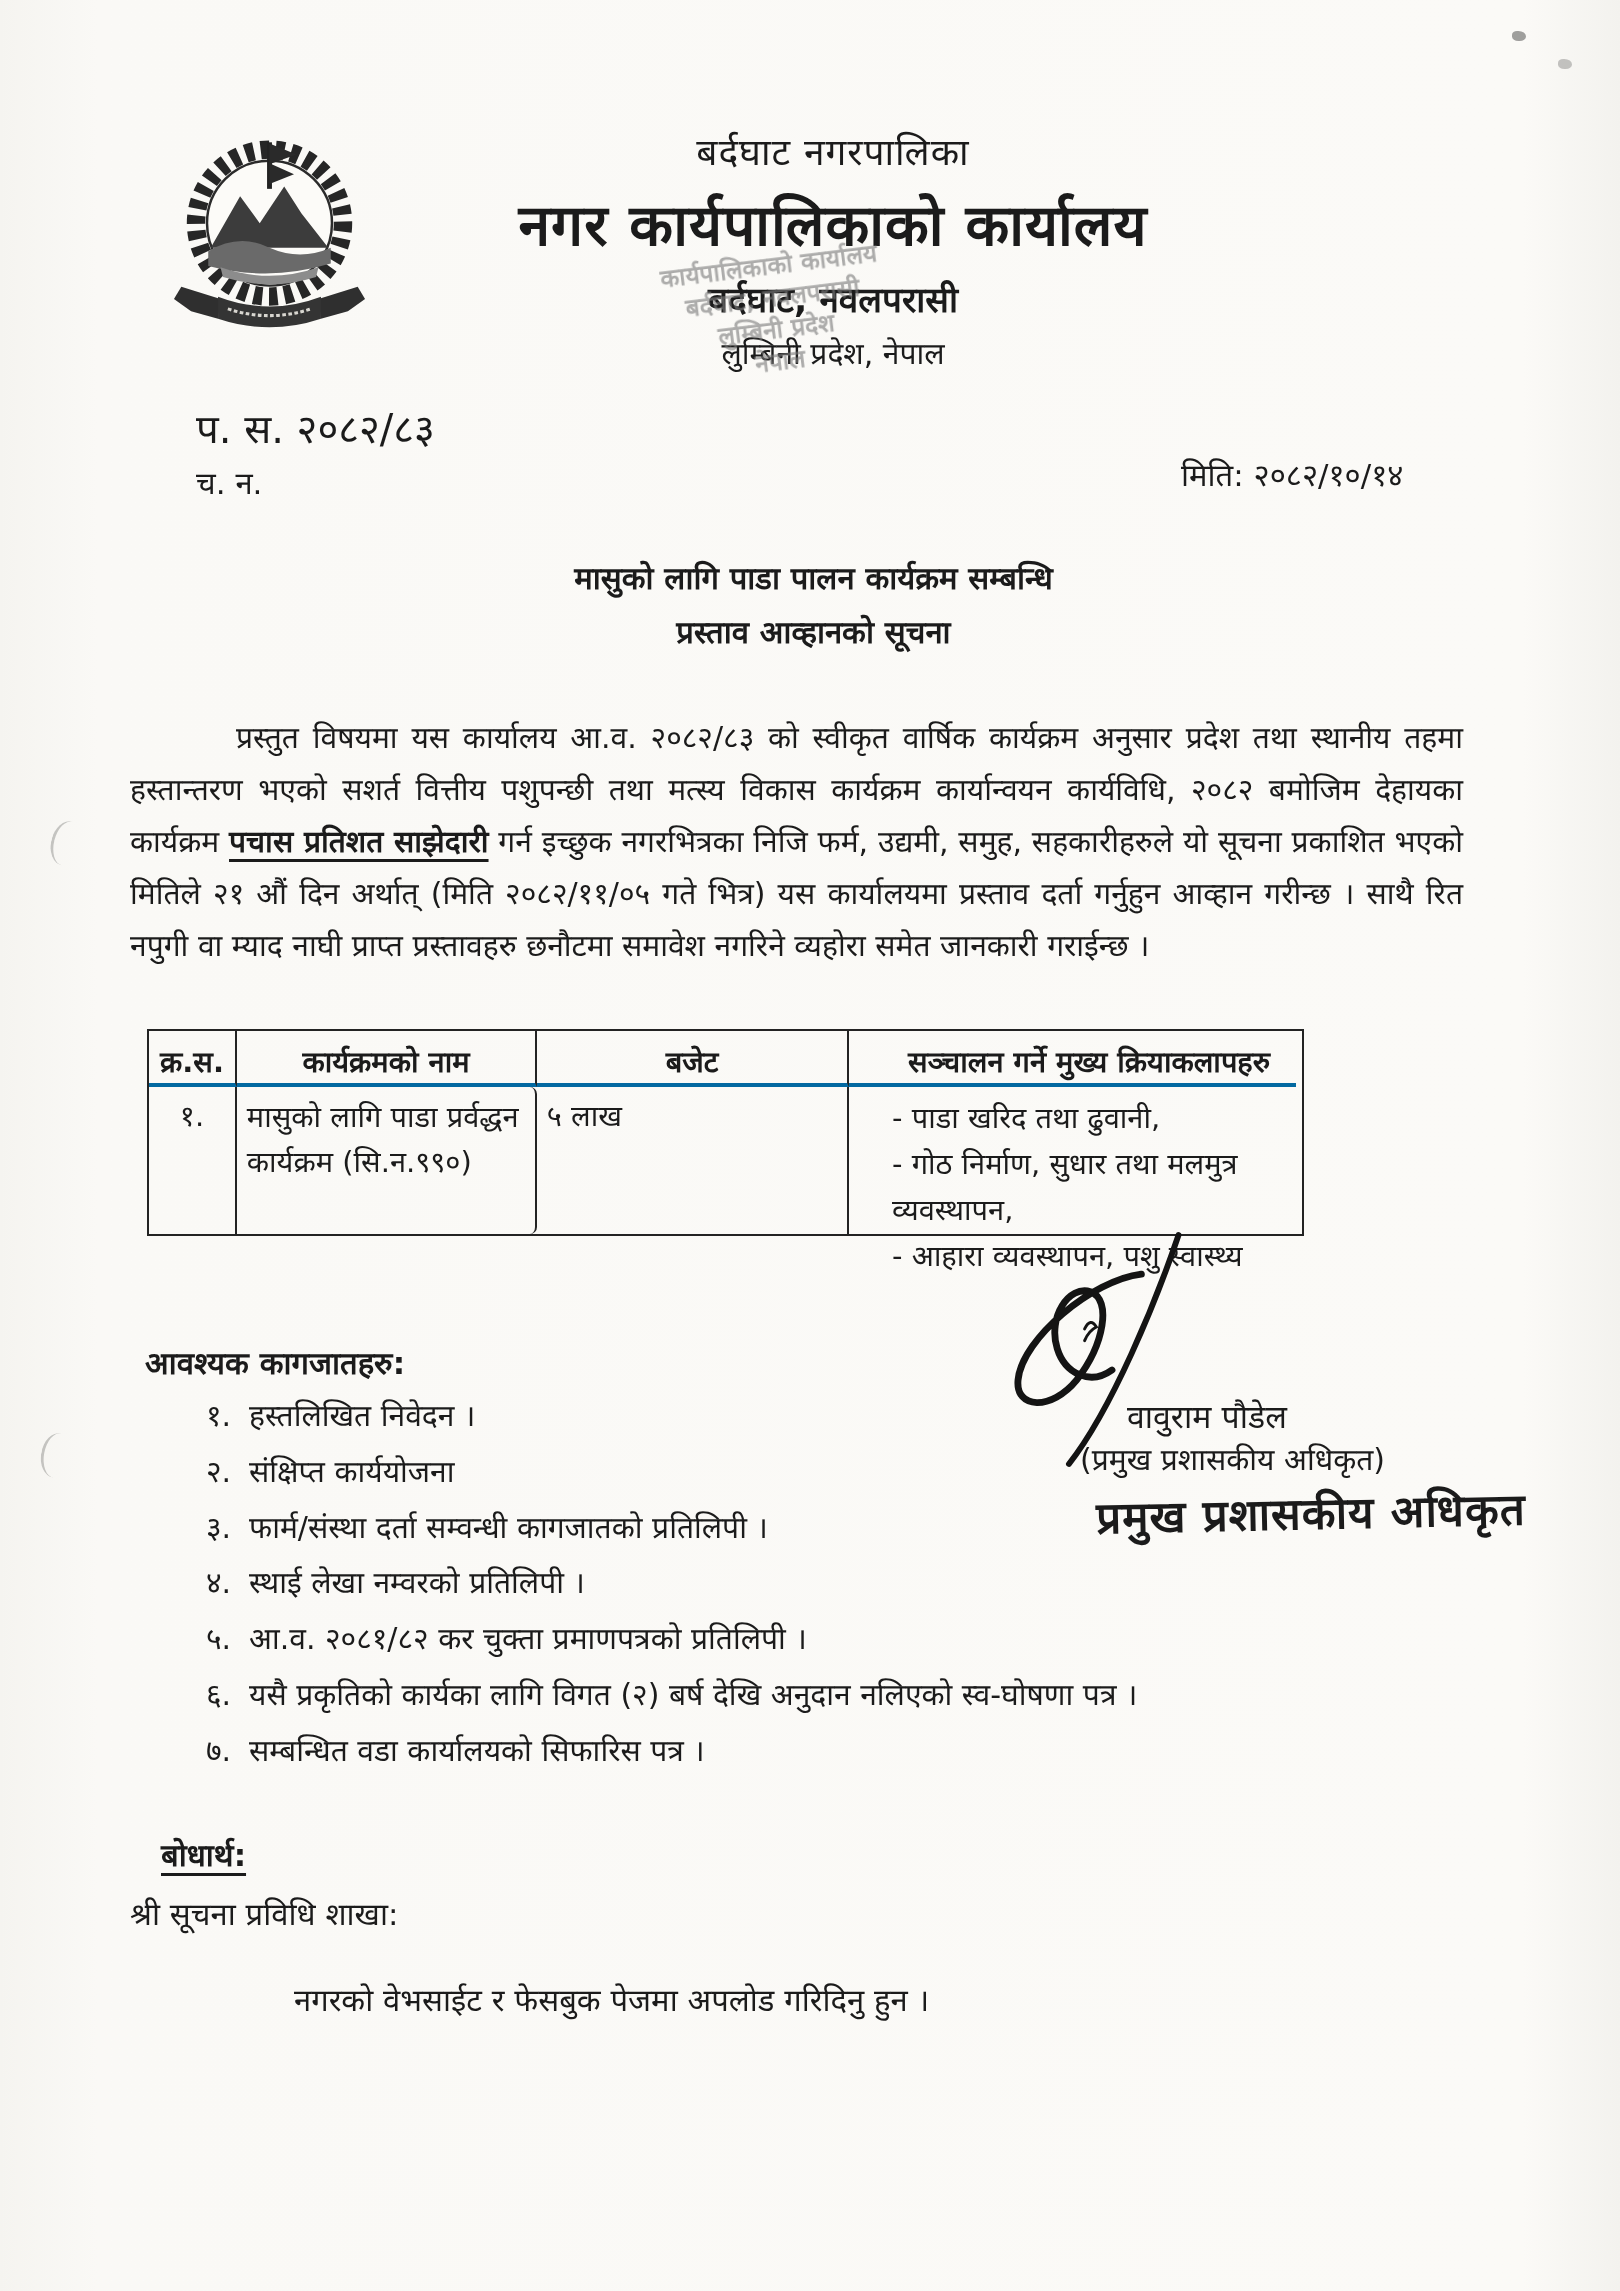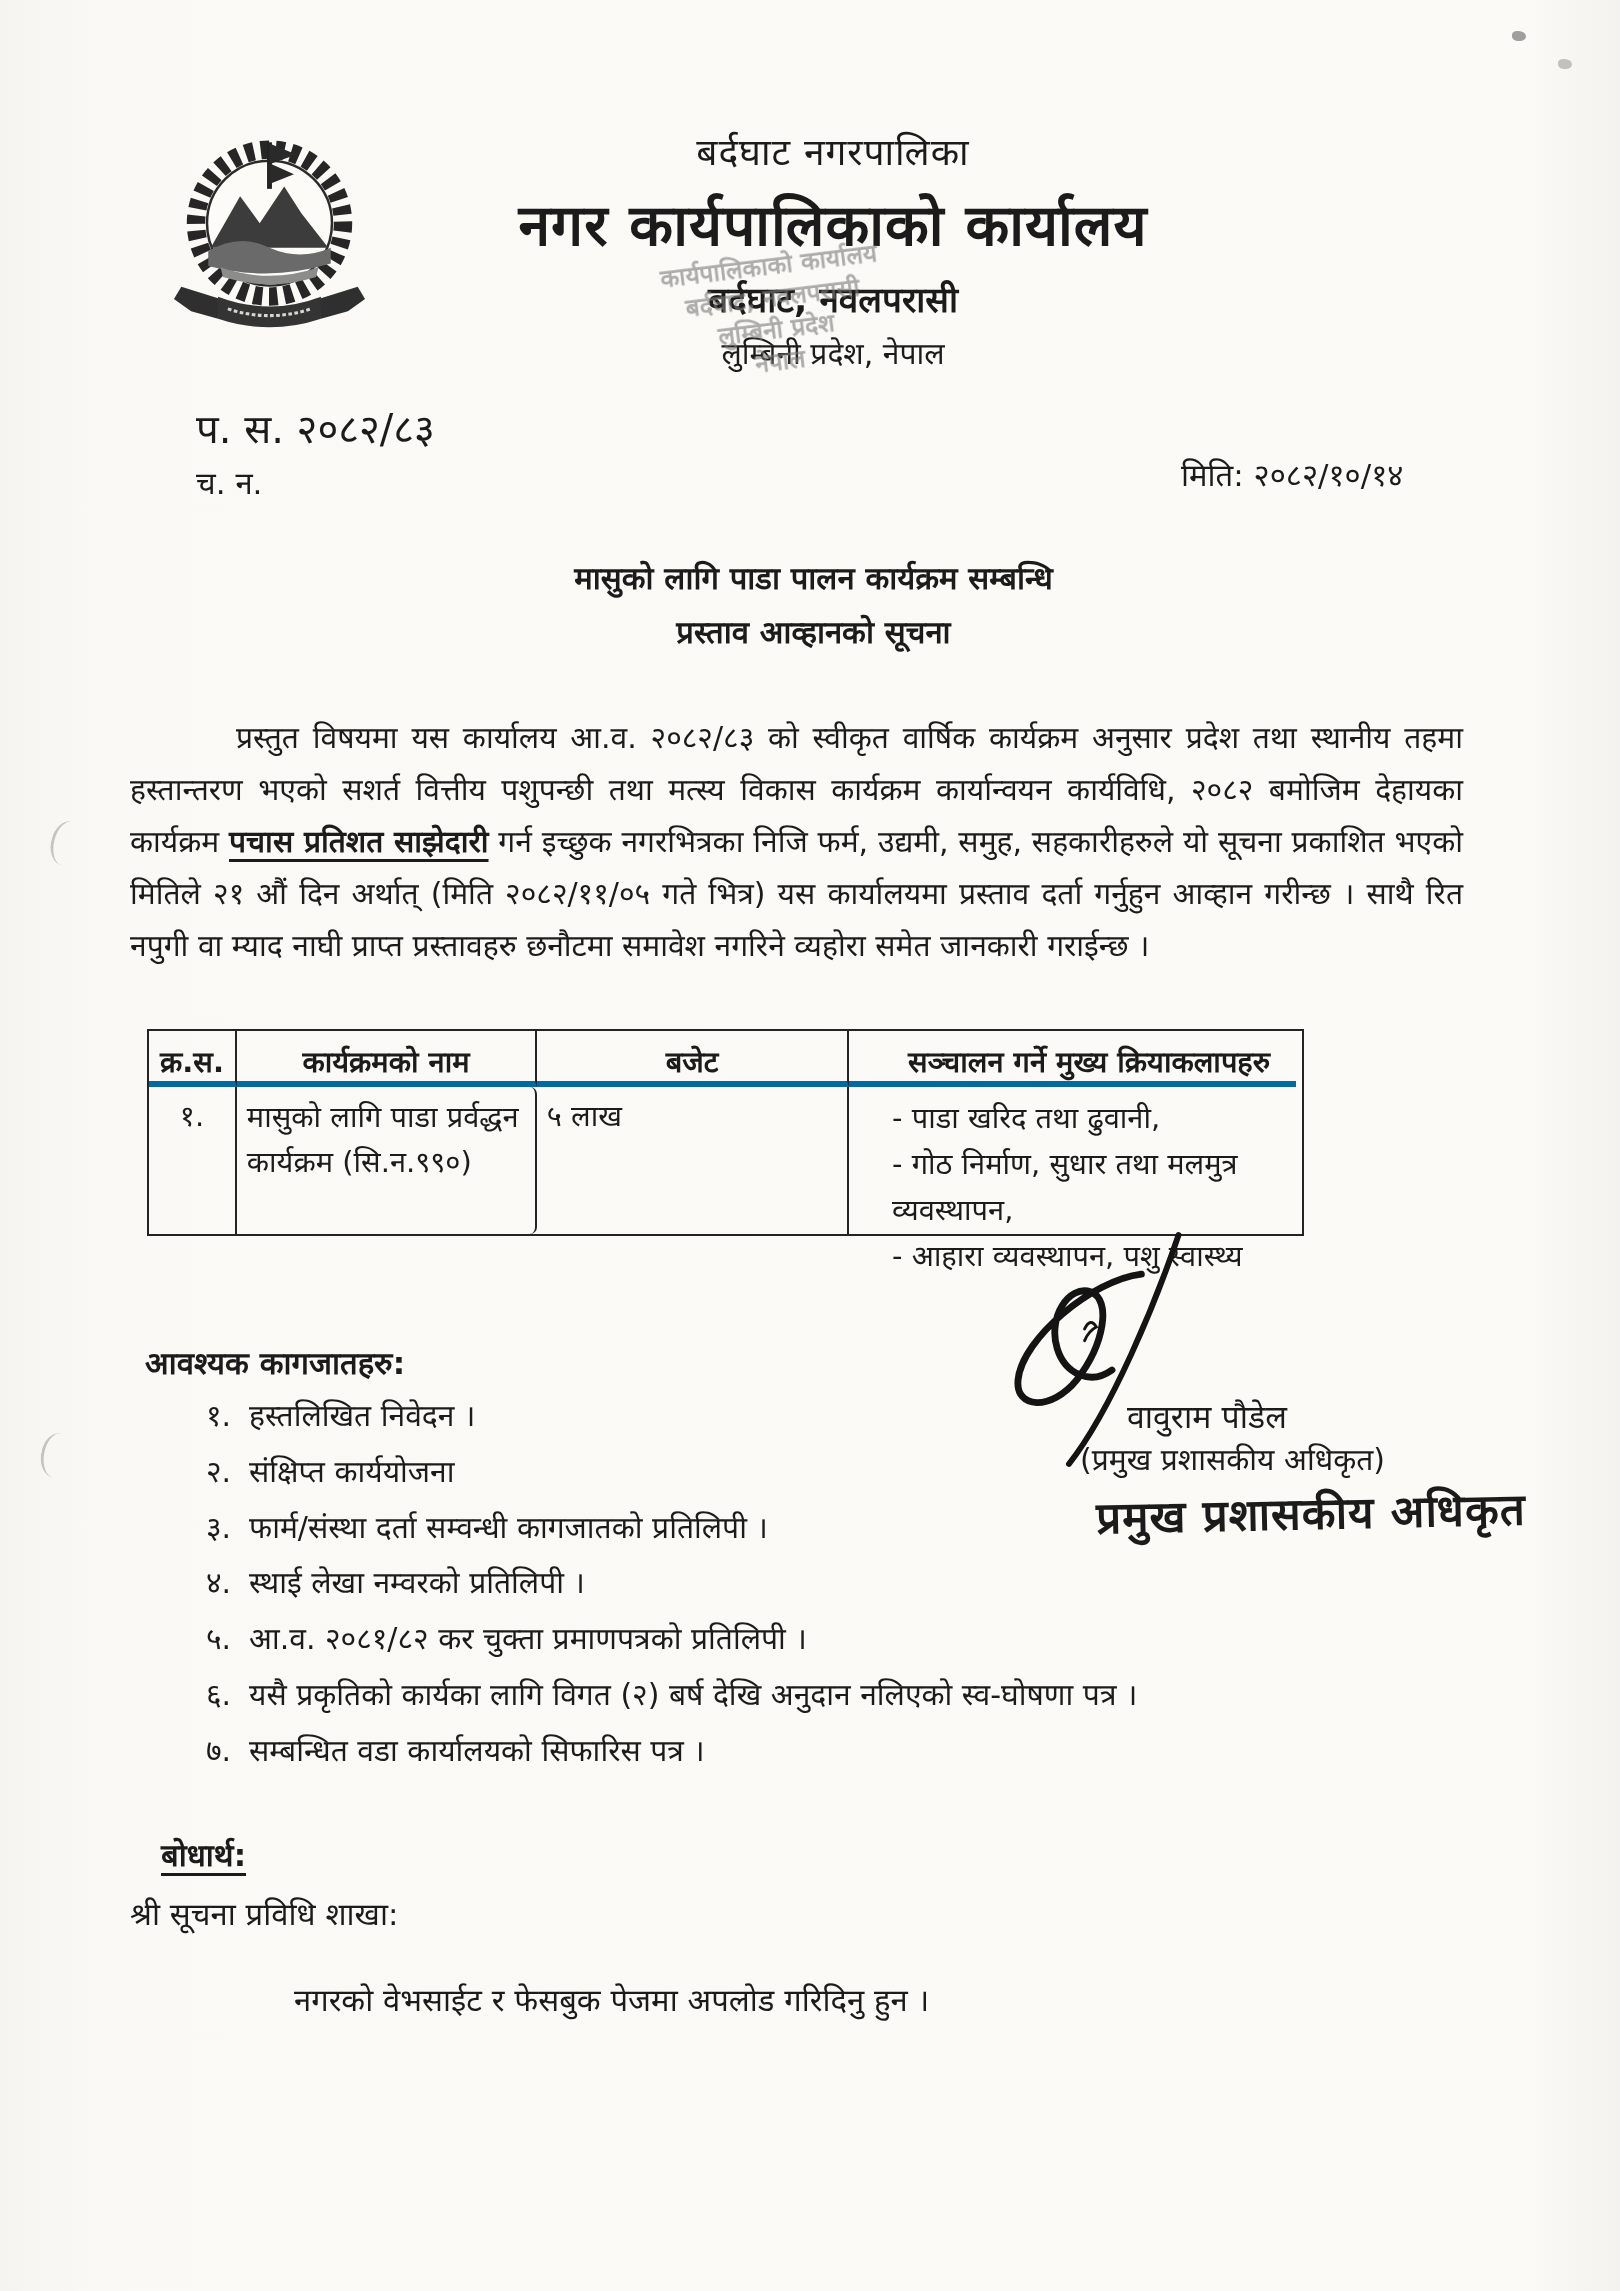--- a/index.html
+++ b/index.html
@@ -36,21 +36,21 @@
   
   .bodytext{
     left:130px;top:682px;width:1333px;
     font-size:30px;line-height:52px;text-align:justify;
     text-indent:106px;
   }
   .u-bold{font-weight:700;text-decoration:underline;text-underline-offset:6.9px;}
   
   .tbl{left:147px;top:1029px;width:1153px;border:2.9px solid #232323;display:grid;
        grid-template-columns:88px 300px 312px 447px;background:transparent;}
-  .tbl .c{border-right:2px solid #232323;border-bottom:6px solid #0369a1;
+  .tbl .c{border-right:2px solid #232323;border-bottom:4px solid #0369a1;
           font-size:29px;padding:7.8px 9.8px;box-sizing:border-box;}
   .tbl .c.last{border-right:none;padding-left:43px;}
   .tbl .c.bot{border-bottom:none;}
   .tbl .head{text-align:center;font-weight:600;padding-top:9.8px;height:56px;}
   .cell-sn{text-align:center;}
   .cell-prog{line-height:45px;padding-left:15.7px;border-radius:7px;}
   .cell-budget{padding-left:127px;}
   .cell-act{line-height:46px;padding-left:19.6px;}
   .rowcell{height:147px;}
   

